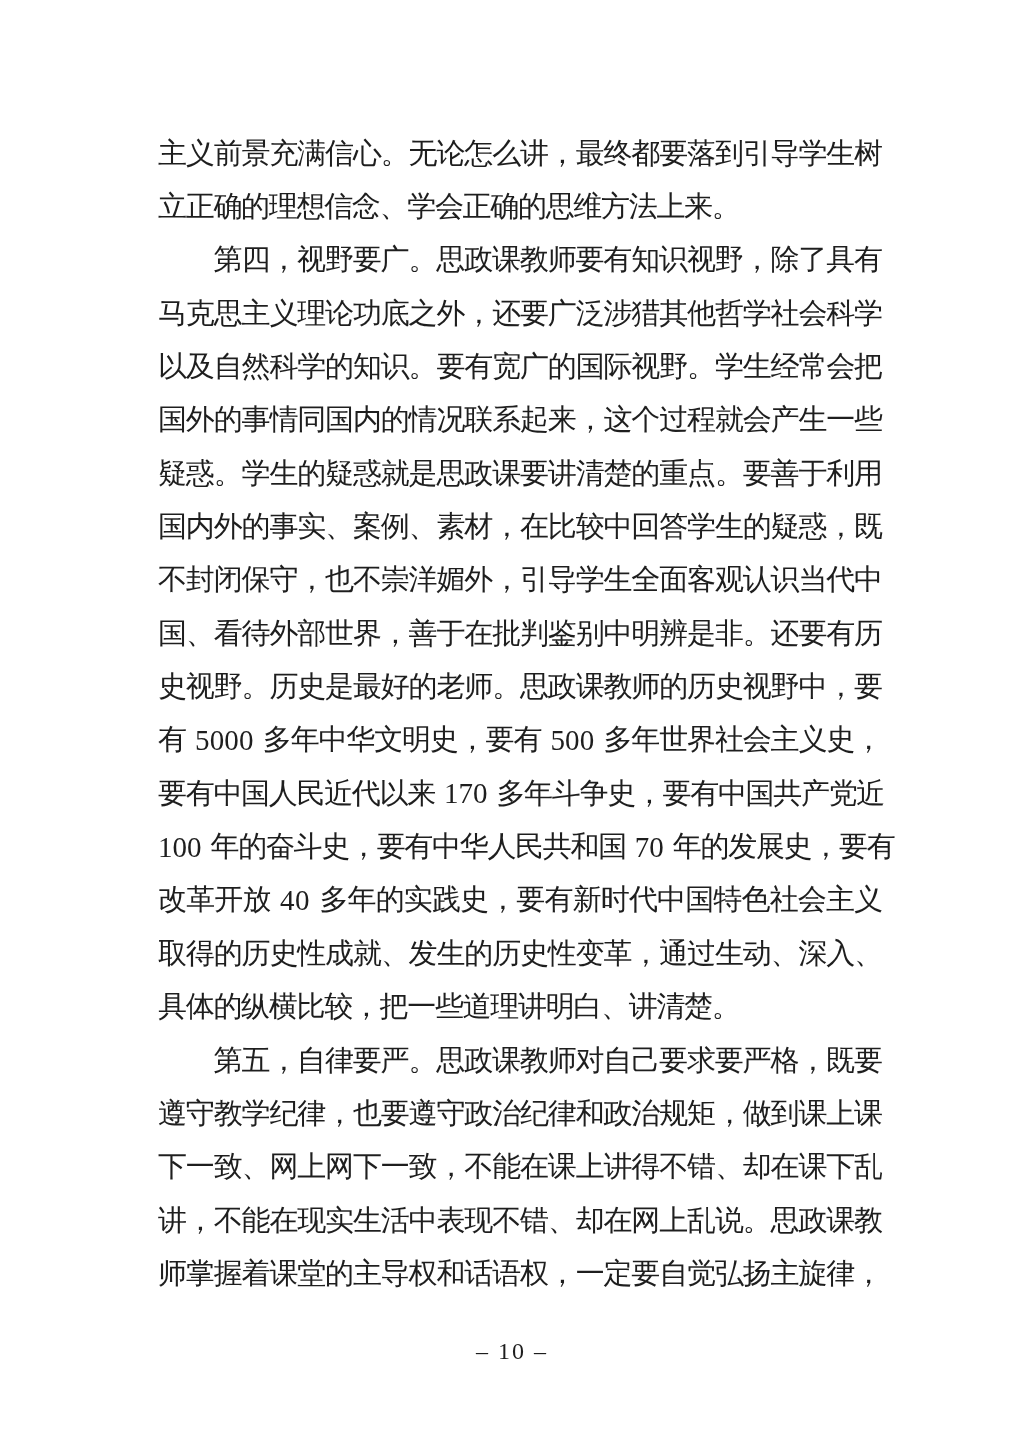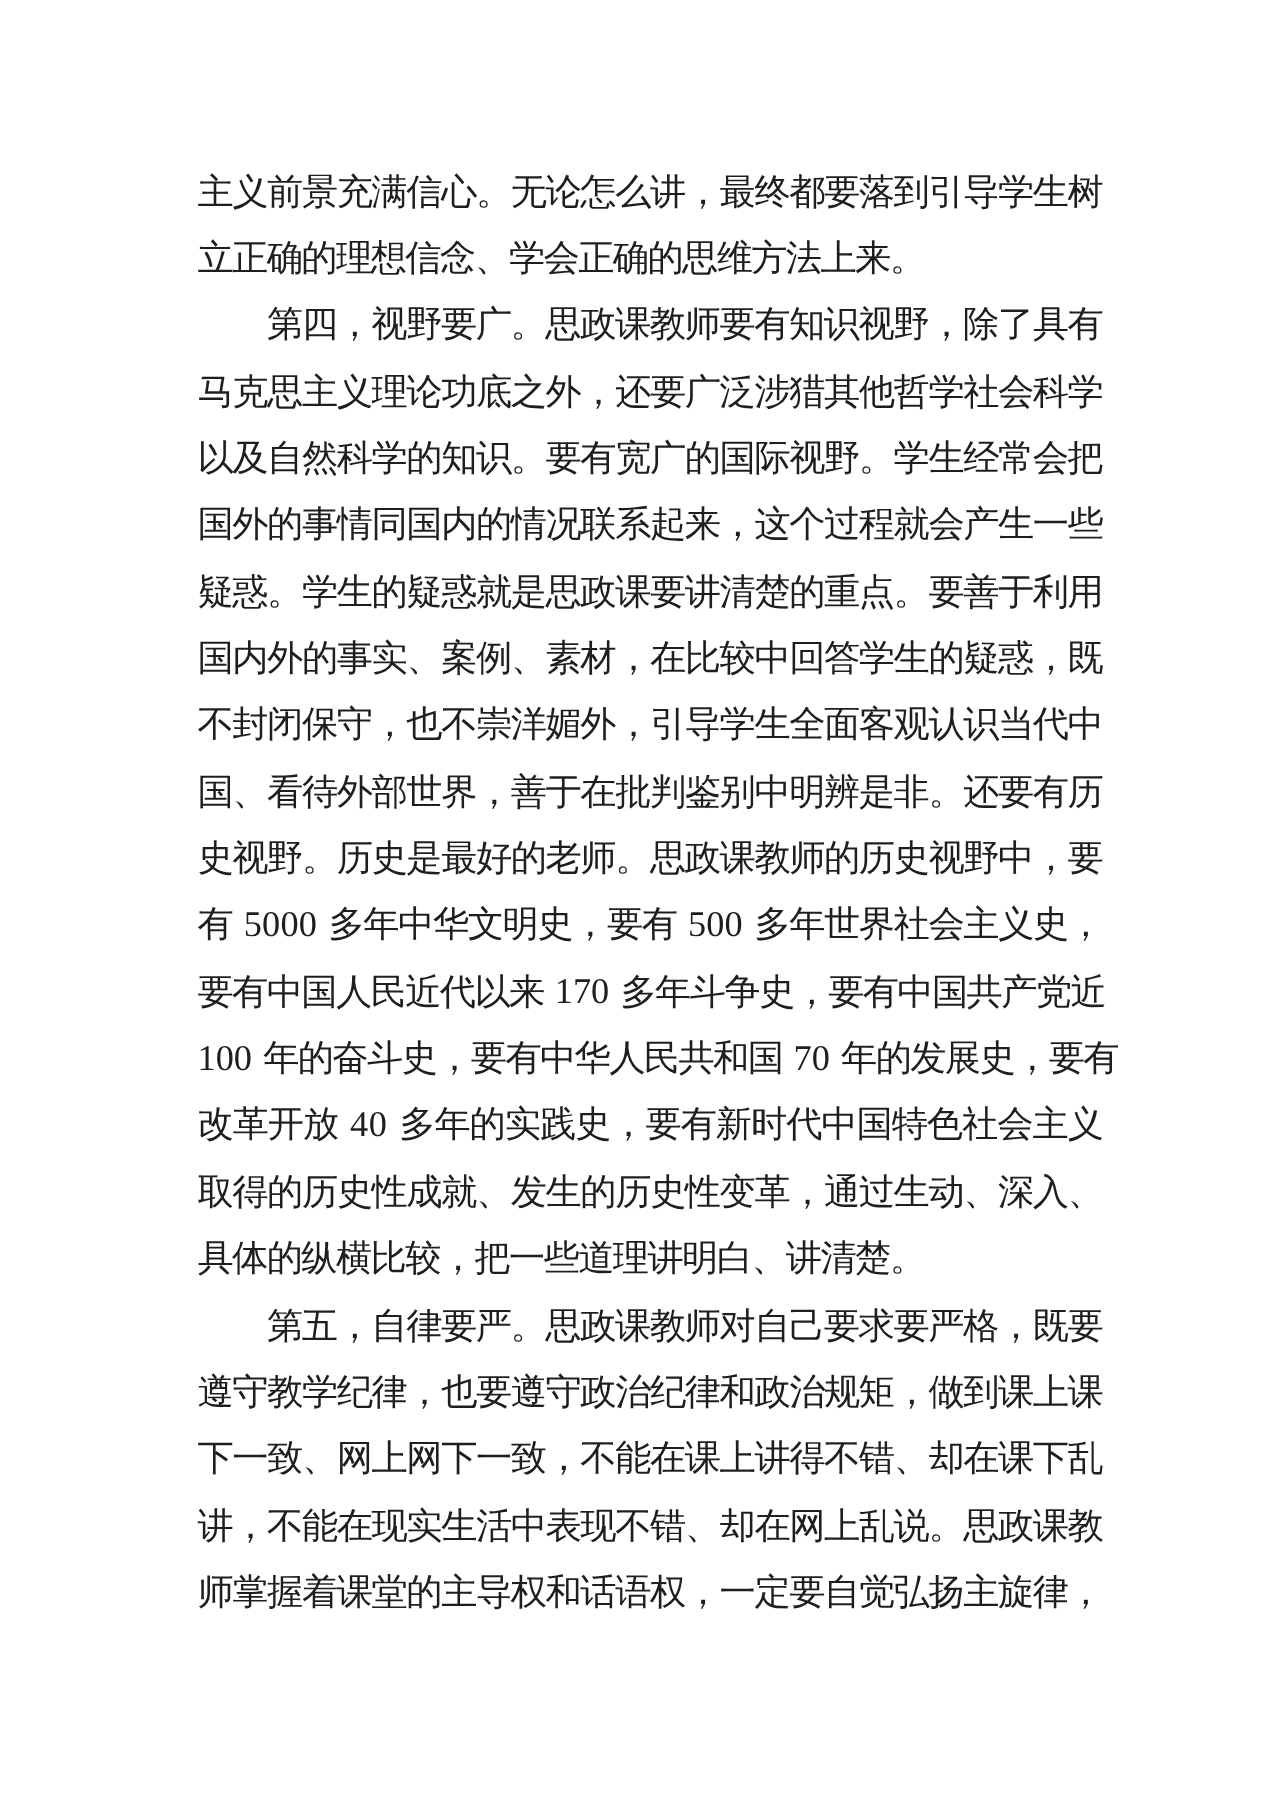--- a/index.html
+++ b/index.html
@@ -87,13 +87,14 @@
       <div class="line justify"><span class="num">1</span><span class="num">0</span><span class="num">0</span><span class="sp">&nbsp;</span><span class="cjk">年</span><span class="cjk">的</span><span class="cjk">奋</span><span class="cjk">斗</span><span class="cjk">史</span><span class="cjk">，</span><span class="cjk">要</span><span class="cjk">有</span><span class="cjk">中</span><span class="cjk">华</span><span class="cjk">人</span><span class="cjk">民</span><span class="cjk">共</span><span class="cjk">和</span><span class="cjk">国</span><span class="sp">&nbsp;</span><span class="num">7</span><span class="num">0</span><span class="sp">&nbsp;</span><span class="cjk">年</span><span class="cjk">的</span><span class="cjk">发</span><span class="cjk">展</span><span class="cjk">史</span><span class="cjk">，</span><span class="cjk">要</span><span class="cjk">有</span></div>
       <div class="line justify"><span class="cjk">改</span><span class="cjk">革</span><span class="cjk">开</span><span class="cjk">放</span><span class="sp">&nbsp;</span><span class="num">4</span><span class="num">0</span><span class="sp">&nbsp;</span><span class="cjk">多</span><span class="cjk">年</span><span class="cjk">的</span><span class="cjk">实</span><span class="cjk">践</span><span class="cjk">史</span><span class="cjk">，</span><span class="cjk">要</span><span class="cjk">有</span><span class="cjk">新</span><span class="cjk">时</span><span class="cjk">代</span><span class="cjk">中</span><span class="cjk">国</span><span class="cjk">特</span><span class="cjk">色</span><span class="cjk">社</span><span class="cjk">会</span><span class="cjk">主</span><span class="cjk">义</span></div>
       <div class="line justify"><span class="cjk">取</span><span class="cjk">得</span><span class="cjk">的</span><span class="cjk">历</span><span class="cjk">史</span><span class="cjk">性</span><span class="cjk">成</span><span class="cjk">就</span><span class="cjk">、</span><span class="cjk">发</span><span class="cjk">生</span><span class="cjk">的</span><span class="cjk">历</span><span class="cjk">史</span><span class="cjk">性</span><span class="cjk">变</span><span class="cjk">革</span><span class="cjk">，</span><span class="cjk">通</span><span class="cjk">过</span><span class="cjk">生</span><span class="cjk">动</span><span class="cjk">、</span><span class="cjk">深</span><span class="cjk">入</span><span class="cjk">、</span></div>
       <div class="line no-justify"><span class="cjk">具</span><span class="cjk">体</span><span class="cjk">的</span><span class="cjk">纵</span><span class="cjk">横</span><span class="cjk">比</span><span class="cjk">较</span><span class="cjk">，</span><span class="cjk">把</span><span class="cjk">一</span><span class="cjk">些</span><span class="cjk">道</span><span class="cjk">理</span><span class="cjk">讲</span><span class="cjk">明</span><span class="cjk">白</span><span class="cjk">、</span><span class="cjk">讲</span><span class="cjk">清</span><span class="cjk">楚</span><span class="cjk">。</span></div>
       <div class="line justify"><span class="indent-spacer"></span><span class="cjk">第</span><span class="cjk">五</span><span class="cjk">，</span><span class="cjk">自</span><span class="cjk">律</span><span class="cjk">要</span><span class="cjk">严</span><span class="cjk">。</span><span class="cjk">思</span><span class="cjk">政</span><span class="cjk">课</span><span class="cjk">教</span><span class="cjk">师</span><span class="cjk">对</span><span class="cjk">自</span><span class="cjk">己</span><span class="cjk">要</span><span class="cjk">求</span><span class="cjk">要</span><span class="cjk">严</span><span class="cjk">格</span><span class="cjk">，</span><span class="cjk">既</span><span class="cjk">要</span></div>
       <div class="line justify"><span class="cjk">遵</span><span class="cjk">守</span><span class="cjk">教</span><span class="cjk">学</span><span class="cjk">纪</span><span class="cjk">律</span><span class="cjk">，</span><span class="cjk">也</span><span class="cjk">要</span><span class="cjk">遵</span><span class="cjk">守</span><span class="cjk">政</span><span class="cjk">治</span><span class="cjk">纪</span><span class="cjk">律</span><span class="cjk">和</span><span class="cjk">政</span><span class="cjk">治</span><span class="cjk">规</span><span class="cjk">矩</span><span class="cjk">，</span><span class="cjk">做</span><span class="cjk">到</span><span class="cjk">课</span><span class="cjk">上</span><span class="cjk">课</span></div>
       <div class="line justify"><span class="cjk">下</span><span class="cjk">一</span><span class="cjk">致</span><span class="cjk">、</span><span class="cjk">网</span><span class="cjk">上</span><span class="cjk">网</span><span class="cjk">下</span><span class="cjk">一</span><span class="cjk">致</span><span class="cjk">，</span><span class="cjk">不</span><span class="cjk">能</span><span class="cjk">在</span><span class="cjk">课</span><span class="cjk">上</span><span class="cjk">讲</span><span class="cjk">得</span><span class="cjk">不</span><span class="cjk">错</span><span class="cjk">、</span><span class="cjk">却</span><span class="cjk">在</span><span class="cjk">课</span><span class="cjk">下</span><span class="cjk">乱</span></div>
       <div class="line justify"><span class="cjk">讲</span><span class="cjk">，</span><span class="cjk">不</span><span class="cjk">能</span><span class="cjk">在</span><span class="cjk">现</span><span class="cjk">实</span><span class="cjk">生</span><span class="cjk">活</span><span class="cjk">中</span><span class="cjk">表</span><span class="cjk">现</span><span class="cjk">不</span><span class="cjk">错</span><span class="cjk">、</span><span class="cjk">却</span><span class="cjk">在</span><span class="cjk">网</span><span class="cjk">上</span><span class="cjk">乱</span><span class="cjk">说</span><span class="cjk">。</span><span class="cjk">思</span><span class="cjk">政</span><span class="cjk">课</span><span class="cjk">教</span></div>
       <div class="line justify"><span class="cjk">师</span><span class="cjk">掌</span><span class="cjk">握</span><span class="cjk">着</span><span class="cjk">课</span><span class="cjk">堂</span><span class="cjk">的</span><span class="cjk">主</span><span class="cjk">导</span><span class="cjk">权</span><span class="cjk">和</span><span class="cjk">话</span><span class="cjk">语</span><span class="cjk">权</span><span class="cjk">，</span><span class="cjk">一</span><span class="cjk">定</span><span class="cjk">要</span><span class="cjk">自</span><span class="cjk">觉</span><span class="cjk">弘</span><span class="cjk">扬</span><span class="cjk">主</span><span class="cjk">旋</span><span class="cjk">律</span><span class="cjk">，</span></div>
     </div>
+  <div class="footer">– 10 –</div>
 </div>
 
 </body></html>

